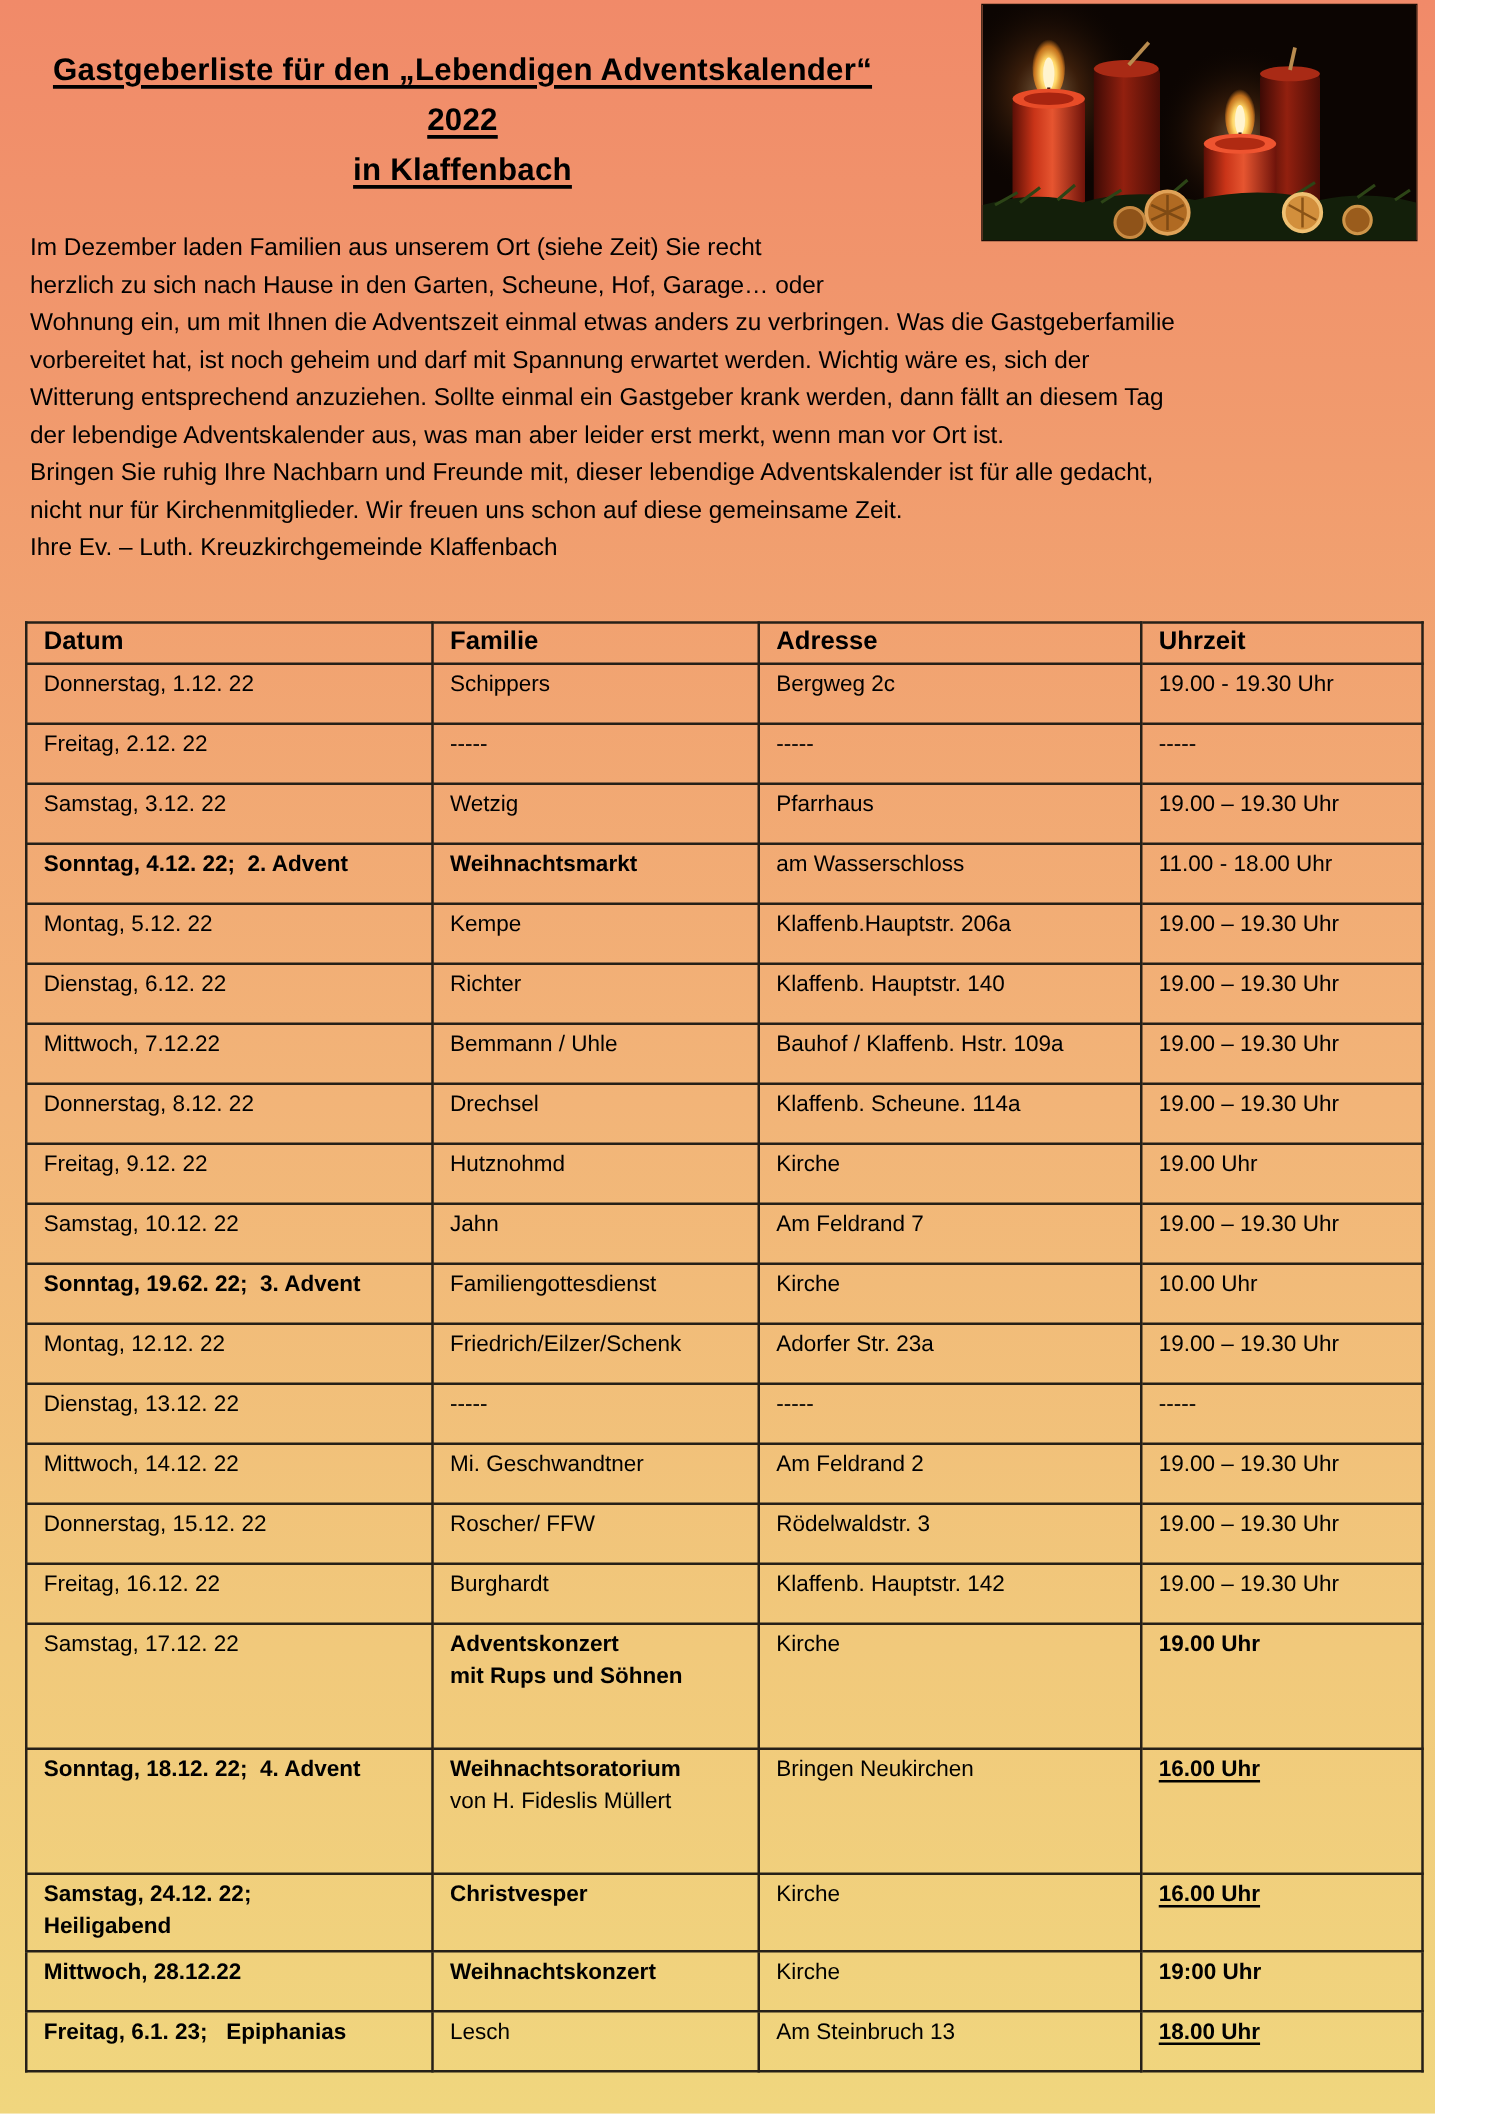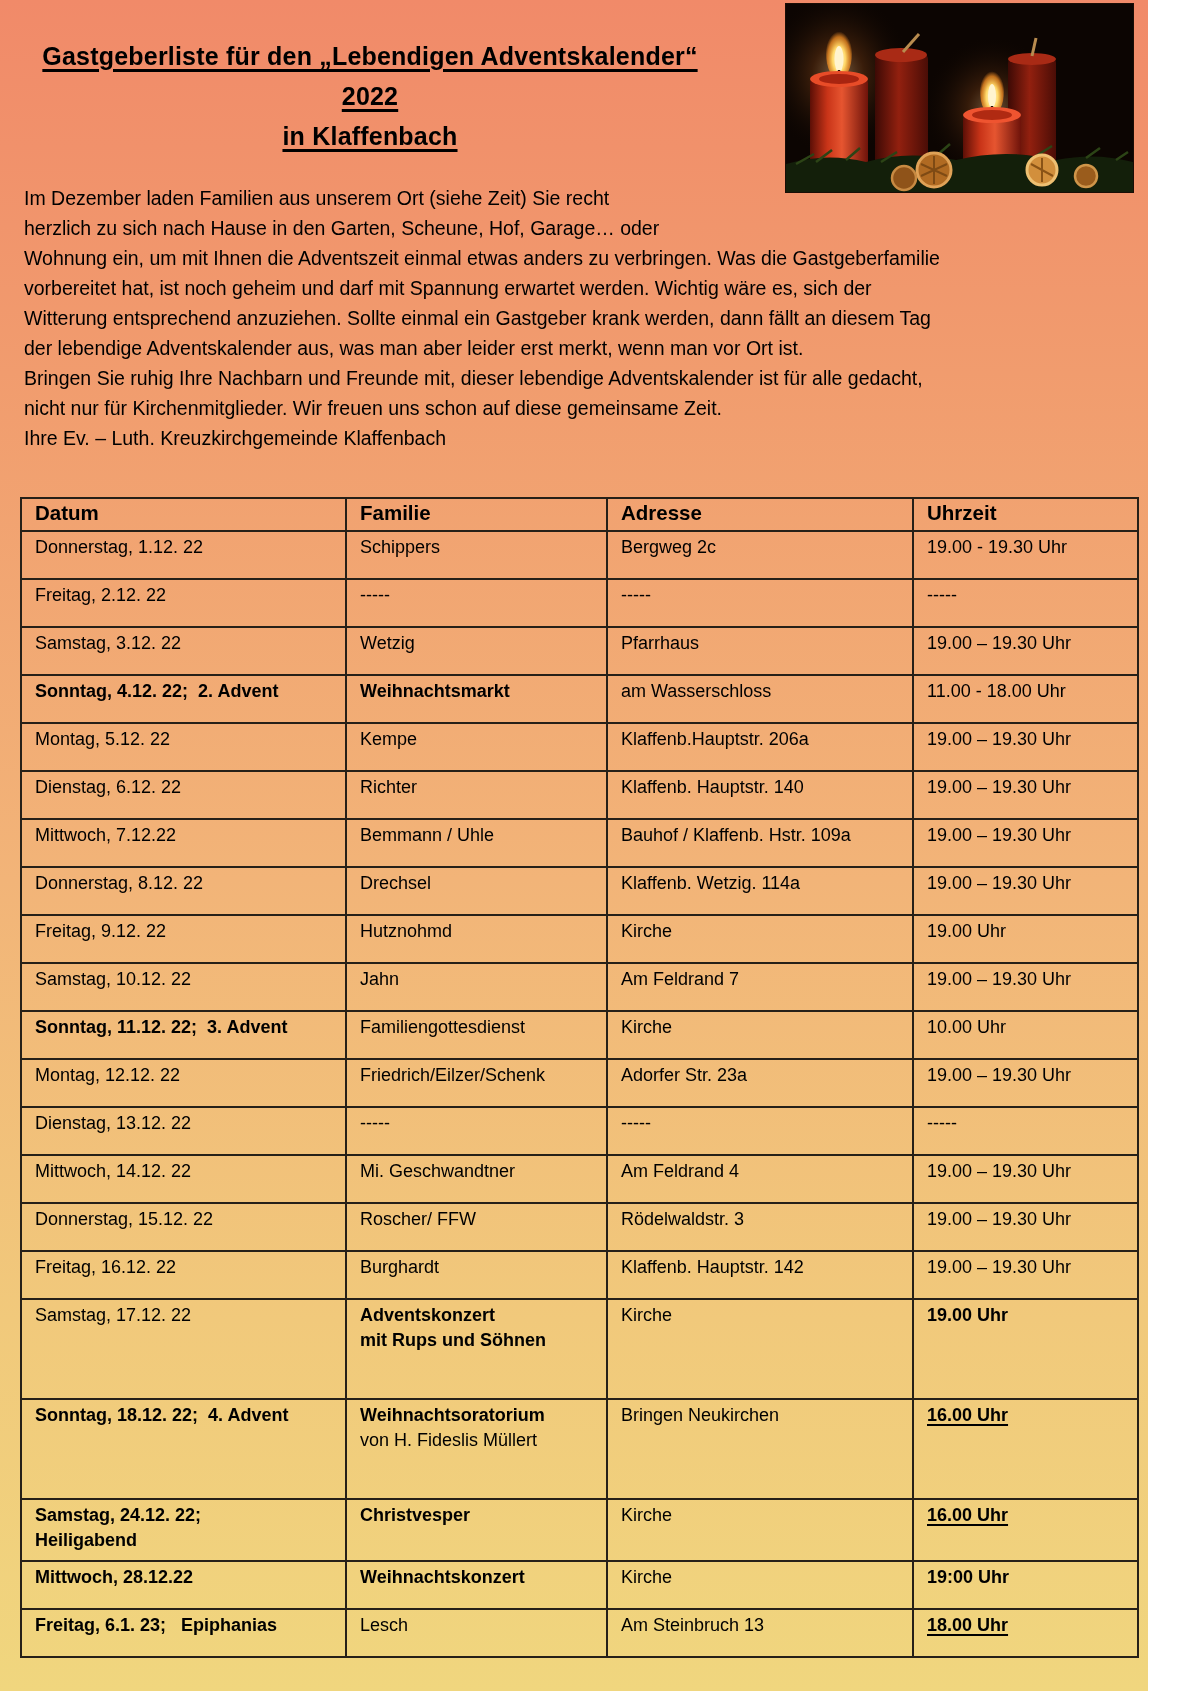--- a/index.html
+++ b/index.html
@@ -252,21 +252,21 @@
           </td>
         </tr>
         <tr class="row-normal">
           <td>
             <div>Donnerstag, 8.12. 22</div>
           </td>
           <td>
             <div>Drechsel</div>
           </td>
           <td>
-            <div>Klaffenb. Wetzig. 114a</div>
+            <div>Klaffenb. Scheune. 114a</div>
           </td>
           <td>
             <div>19.00 – 19.30 Uhr</div>
           </td>
         </tr>
         <tr class="row-normal">
           <td>
             <div>Freitag, 9.12. 22</div>
           </td>
           <td>
@@ -288,21 +288,21 @@
           </td>
           <td>
             <div>Am Feldrand 7</div>
           </td>
           <td>
             <div>19.00 – 19.30 Uhr</div>
           </td>
         </tr>
         <tr class="row-normal">
           <td>
-            <div class="b">Sonntag, 11.12. 22;  3. Advent</div>
+            <div class="b">Sonntag, 19.62. 22;  3. Advent</div>
           </td>
           <td>
             <div>Familiengottesdienst</div>
           </td>
           <td>
             <div>Kirche</div>
           </td>
           <td>
             <div>10.00 Uhr</div>
           </td>
@@ -336,21 +336,21 @@
           </td>
         </tr>
         <tr class="row-normal">
           <td>
             <div>Mittwoch, 14.12. 22</div>
           </td>
           <td>
             <div>Mi. Geschwandtner</div>
           </td>
           <td>
-            <div>Am Feldrand 4</div>
+            <div>Am Feldrand 2</div>
           </td>
           <td>
             <div>19.00 – 19.30 Uhr</div>
           </td>
         </tr>
         <tr class="row-normal">
           <td>
             <div>Donnerstag, 15.12. 22</div>
           </td>
           <td>

